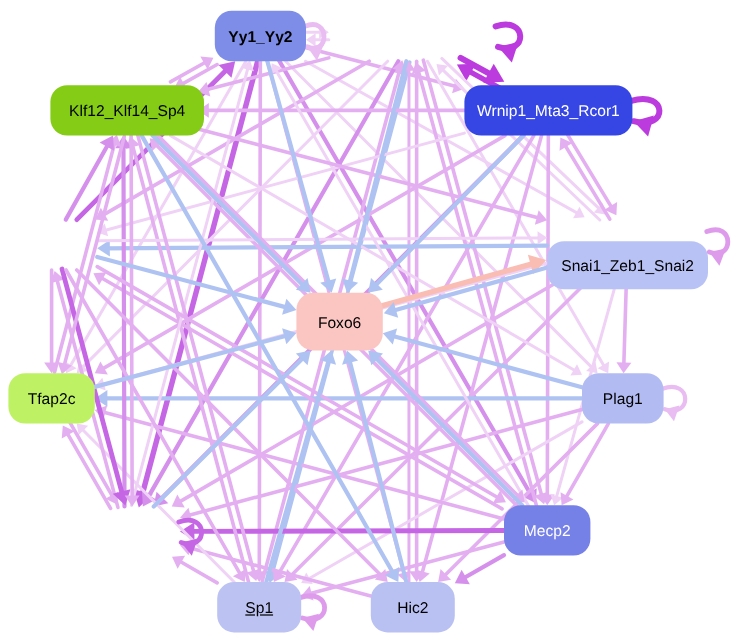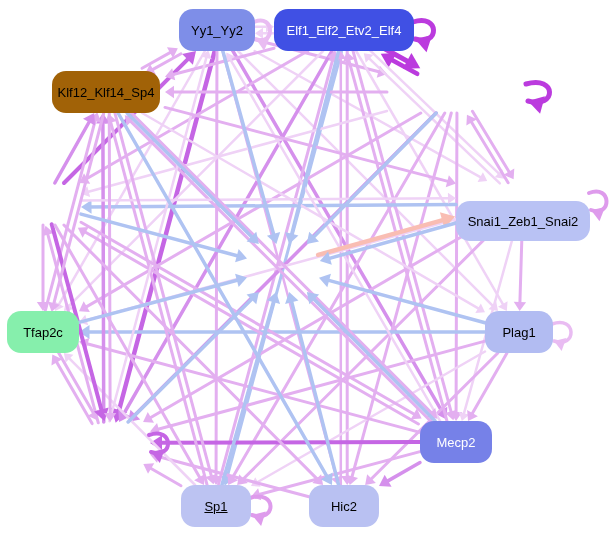--- a/index.html
+++ b/index.html
@@ -220,22 +220,23 @@
       <path d="M 589 193 C 612 184 612 218 591 210" stroke="#DE9BEC" stroke-width="4" fill="none" stroke-linecap="round"></path>
       <path d="M 591 210 L 604.9194173088467 207.1698371456437 L 599.5082883294485 221.37405071656403 Z" stroke="none" stroke-width="0" fill="#DE9BEC" stroke-linecap="round"></path>
       <path d="M 552 324 C 577 315 577 349 554 341" stroke="#E9BCF2" stroke-width="3.5" fill="none" stroke-linecap="round"></path>
       <path d="M 554 341 L 566.1840086775095 337.93243866461086 L 561.6504240533199 350.96649445915585 Z" stroke="none" stroke-width="0" fill="#E9BCF2" stroke-linecap="round"></path>
       <path d="M 250 498 C 277 489 277 523 252 515" stroke="#DE9BEC" stroke-width="4" fill="none" stroke-linecap="round"></path>
       <path d="M 252 515 L 265.74538529238066 511.4188852065306 L 261.1127942404031 525.8957322439603 Z" stroke="none" stroke-width="0" fill="#DE9BEC" stroke-linecap="round"></path>
       <path d="M 149 435 C 174 426 174 460 151 452" stroke="#C566E4" stroke-width="4" fill="none" stroke-linecap="round"></path>
       <path d="M 151 452 L 164.83071831002758 448.76407184432844 L 159.83720481092024 463.1204231542621 Z" stroke="none" stroke-width="0" fill="#C566E4" stroke-linecap="round"></path>
     </svg>
 
-<div class="node" style="left: 217px; top: 30px; width: 76px; height: 42px; background: rgb(126, 142, 232); color: rgb(0, 0, 0);">Yy1_Yy2</div>
-    <div class="node" style="left: 344px; top: 30px; width: 140px; height: 42px; background: rgb(64, 80, 228); color: rgb(255, 255, 255);">Elf1_Elf2_Etv2_Elf4</div>
+<div class="node" style="left: 217px; top: 30px; width: 76px; height: 42px; background: rgb(126, 142, 232); color: rgb(0, 0, 0); font-weight: bold;">Yy1_Yy2</div>
+    <div class="node" style="left: 457px; top: 92px; width: 140px; height: 42px; background: rgb(53, 70, 228); color: rgb(255, 255, 255);">Wrnip1_Mta3_Rcor1</div>
     <div class="node" style="left: 523px; top: 201px; width: 134px; height: 40px; background: rgb(185, 194, 244); color: rgb(0, 0, 0); margin-top: 20px;">Snai1_Zeb1_Snai2</div>
     <div class="node" style="left: 519px; top: 332px; width: 68px; height: 42px; background: rgb(178, 188, 242); color: #000000;">Plag1</div>
     <div class="node" style="left: 456px; top: 442px; width: 72px; height: 42px; background: rgb(118, 129, 232); color: rgb(255, 255, 255);">Mecp2</div>
     <div class="node" style="left: 344px; top: 506px; width: 70px; height: 42px; background: rgb(185, 193, 242); color: rgb(0, 0, 0);">Hic2</div>
     <div class="node" style="left: 216px; top: 506px; width: 70px; height: 42px; background: rgb(188, 195, 242); color: rgb(0, 0, 0); text-decoration: underline;">Sp1</div>
-    <div class="node" style="left: 43px; top: 332px; width: 72px; height: 42px; background: #86efac; color: rgb(0, 0, 0);">Tfap2c</div>
-    <div class="node" style="left: 106px; top: 92px; width: 108px; height: 42px; background: #a16207; color: rgb(0, 0, 0);">Klf12_Klf14_Sp4</div>
+    <div class="node" style="left: 43px; top: 332px; width: 72px; height: 42px; background: #bef264; color: rgb(0, 0, 0);">Tfap2c</div>
+    <div class="node" style="left: 106px; top: 92px; width: 128px; height: 42px; background: #84cc16; color: rgb(0, 0, 0);">Klf12_Klf14_Sp4</div>
+    <div class="node" style="left: 283px; top: 268px; width: 72px; height: 48px; background: rgb(251, 198, 194); color: rgb(0, 0, 0);">Foxo6</div>
   </div>
 
 </body></html>

